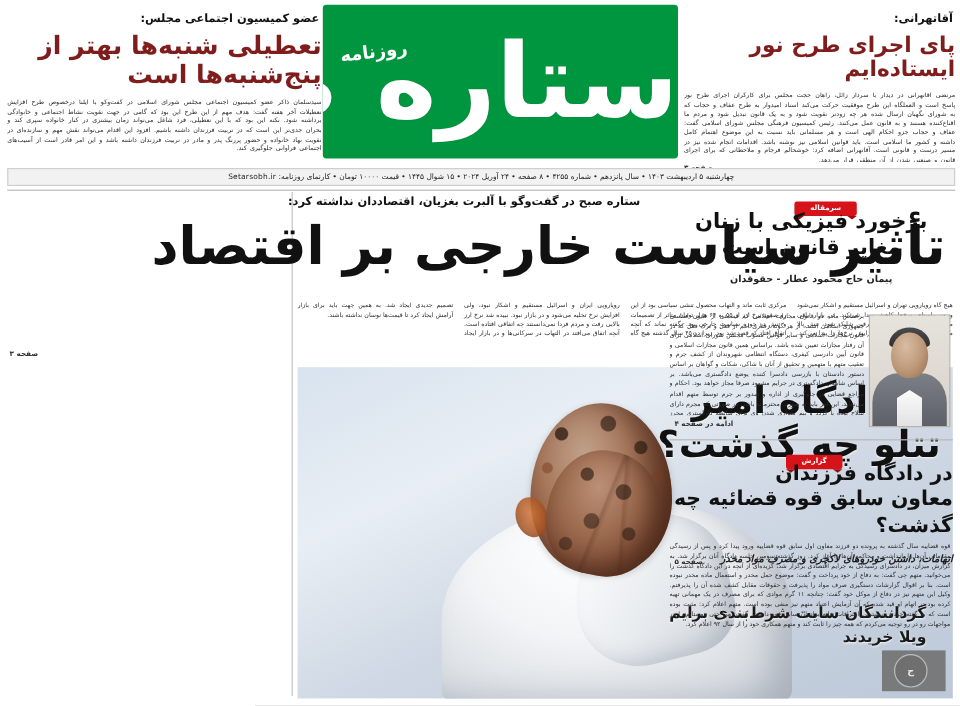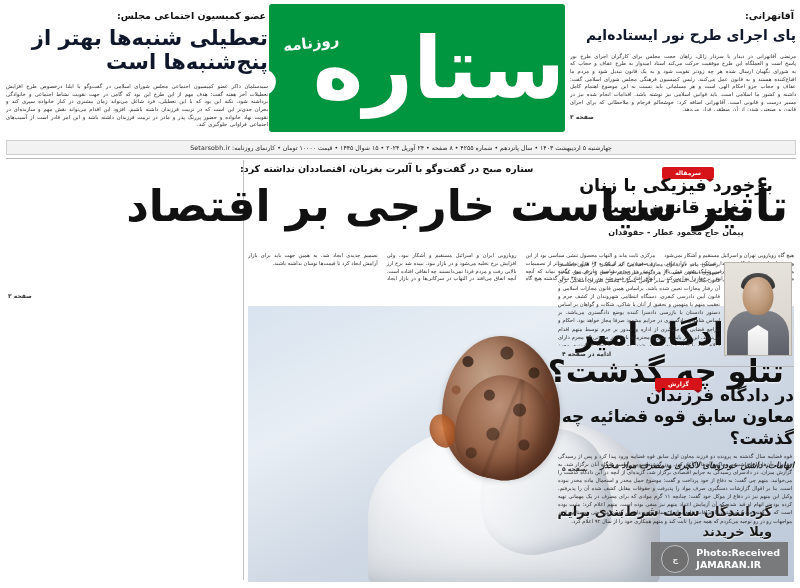--- a/index.html
+++ b/index.html
@@ -27,21 +27,21 @@
     text-align: justify;
     overflow: hidden;
     word-spacing: 1px;
   }
   .kicker {
     font-weight: bold;
     color: #111;
   }
   .hl {
     font-weight: bold;
-    color: #0f172a;
+    color: #7f1d1d;
     line-height: 1.12;
     letter-spacing: -0.5px;
   }
   .pageref {
     color: #333;
     font-weight: bold;
     text-align: left;
   }
   .rule {
     background: #b9b9b9;
@@ -93,21 +93,21 @@
     white-space: nowrap;
   }
 
   
   #tr-block {
     position: absolute;
     top: 6px; right: 4px;
     width: 226px; height: 134px;
   }
   #tr-block .kicker { font-size: 9.5px; margin: 4px 2px 7px 0; }
-  #tr-block .hl { font-size: 14px; margin: 0 0 9px 0; }
+  #tr-block .hl { font-size: 18px; margin: 0 0 9px 0; }
   #tr-block .fakebody { font-size: 5.3px; height: 58px; }
   #tr-block .pageref { font-size: 6px; margin-top: 2px; }
 
   
   #infobar {
     position: absolute;
     top: 140px; right: 4px;
     width: 790px; height: 15px;
     background: #f2f2f2;
     border: 1px solid #cfcfcf;
@@ -447,24 +447,20 @@
       <div id="suit-arm"></div>
       <div id="head"></div>
       <div id="accent-a"></div>
       <div id="hand"></div>
     </div>
 
     <div id="photo-headline">در دادگاه امیر تتلو چه گذشت؟</div>
 
     <div id="photo-credit">
       <div id="credit-logo">ج</div>
-      <div id="credit-text">
-        <div>Photo:Received</div>
-        <div>JAMARAN.IR</div>
-      </div>
     </div>
   </div>
 
   <div id="photo-sub2">گردانندگان سایت شرط‌بندی برایم ویلا خریدند</div>
 
   <div id="rightpane">
 
     <div class="abs" style="top:160px; right:86px;">
       <span class="redtab">سرمقاله</span>
     </div>

